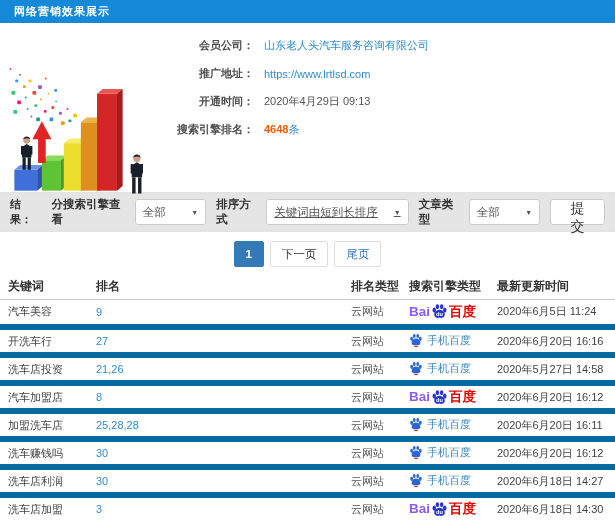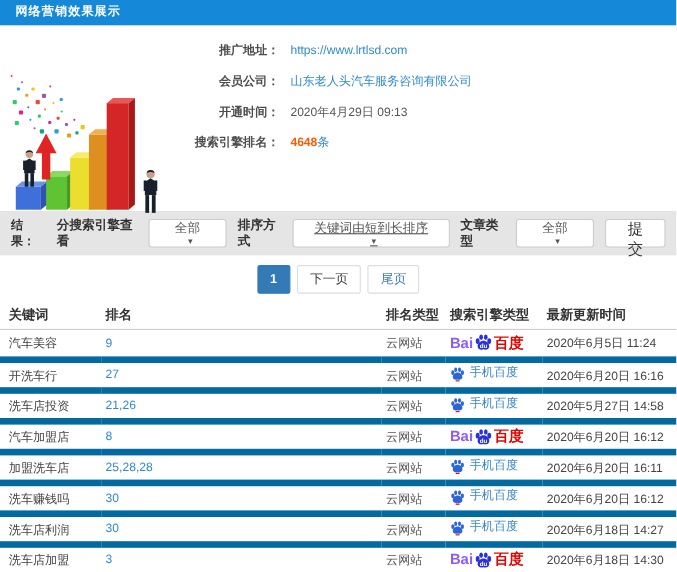--- a/index.html
+++ b/index.html
@@ -22,21 +22,21 @@
   .unit { color:#2f8bcd; }
 
   
   .filterbar { height:40px; display:flex; align-items:center;
     border-top:1px solid #e3e3e3; border-bottom:1px solid #e3e3e3; padding:0 10px; background:#e5e5e5; }
   .bold { font-weight:bold; color:#333; }
   .spacer { flex:1; }
   .flabel { font-weight:bold; color:#333; margin:0 6px 0 10px; font-size:11.5px; }
   .select { height:26px; border:1px solid #ccc; border-radius:3px; background:#fff;
     display:flex; align-items:center; justify-content:space-between;
-    padding:0 7px; color:#555; font-size:11.5px; cursor:pointer;flex-direction:column; }
+    padding:0 7px; color:#555; font-size:11.5px; cursor:pointer; }
   .sel-engine { width:74px; }
   .sel-sort { width:148px;text-decoration:underline; }
   .sel-article { width:74px; }
   .arr { font-size:7px; color:#555; margin-left:5px; }
   .submit { height:26px; margin-left:10px; padding:0 13px; background:#fff;
     border:1px solid #ccc; border-radius:3px; font-size:14px; color:#333; cursor:pointer;
     font-family:inherit; }
 
   
   .pager { display:flex; justify-content:center; align-items:center; margin:9px 0 7px 0; }
@@ -135,26 +135,26 @@
       <path d="M142 117 l-5.5 3.5 v12.5 h11 v-12.5 z" fill="#17202b"></path>
       <rect x="137" y="133" width="3.6" height="17" fill="#17202b"></rect>
       <rect x="143.2" y="133" width="3.6" height="17" fill="#17202b"></rect>
       <rect x="135.4" y="119" width="2.8" height="10" fill="#17202b"></rect>
       <rect x="145.6" y="119" width="2.8" height="10" fill="#17202b"></rect>
     </g>
   </svg>
 
   <div class="info">
     <div class="irow">
+      <span class="ilabel">会员公司：</span>
+      <span class="ivalue link">山东老人头汽车服务咨询有限公司</span>
+    </div>
+    <div class="irow">
       <span class="ilabel">推广地址：</span>
       <span class="ivalue link">https://www.lrtlsd.com</span>
-    </div>
-    <div class="irow">
-      <span class="ilabel">会员公司：</span>
-      <span class="ivalue link">山东老人头汽车服务咨询有限公司</span>
     </div>
     <div class="irow">
       <span class="ilabel">开通时间：</span>
       <span class="ivalue">2020年4月29日 09:13</span>
     </div>
     <div class="irow">
       <span class="ilabel">搜索引擎排名：</span>
       <span class="ivalue">
         <span class="count">4648</span><span class="unit">条</span>
       </span>

